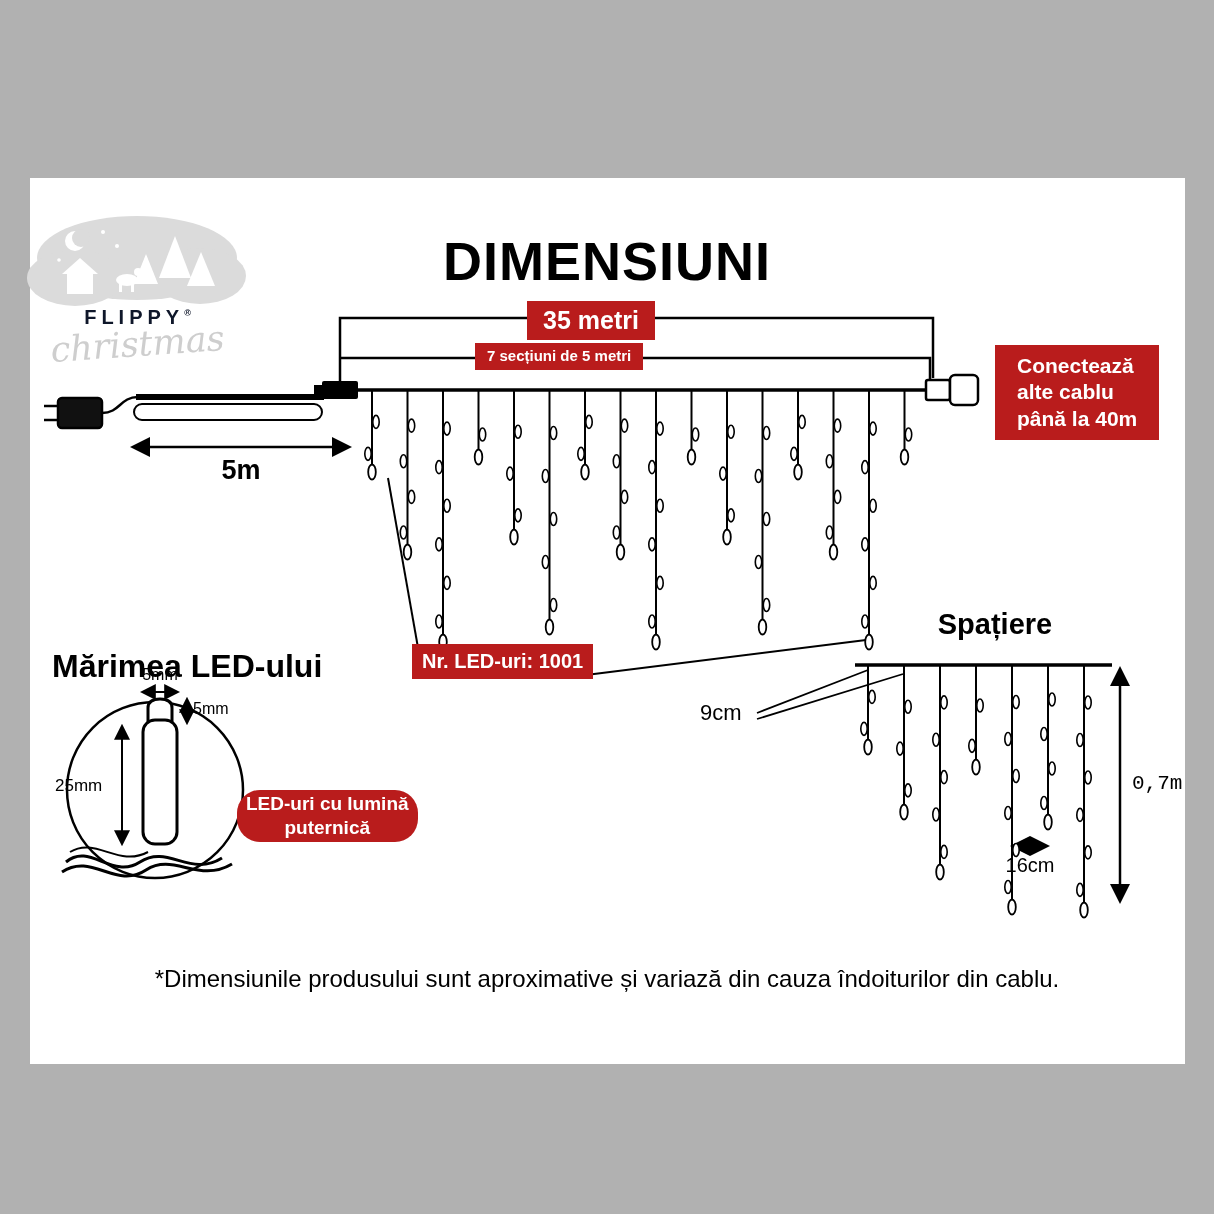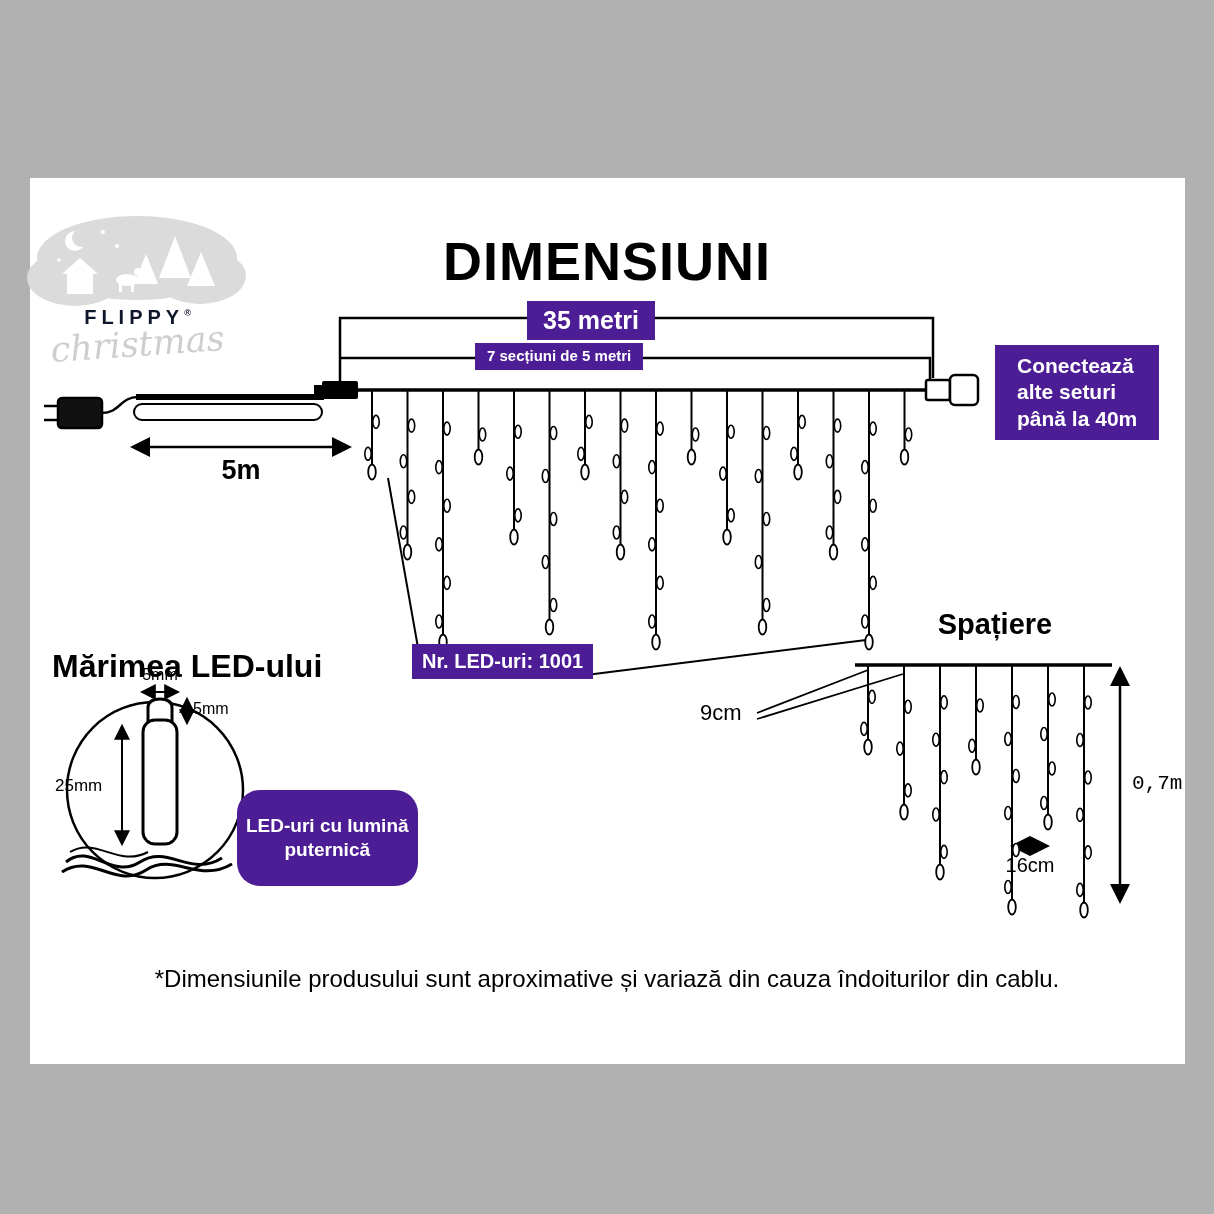--- a/index.html
+++ b/index.html
@@ -16,30 +16,30 @@
     left:30px; top:178px; width:1155px; height:886px;
     background:#ffffff;
   }
   .page-title {
     left:0; right:0; top:230px;
     text-align:center;
     font-size:54px; font-weight:bold; letter-spacing:1px;
   }
   .blackbox {
     display:inline-block;
-    background:#4c1d95; color:#fff;
+    background:#b91c1c; color:#fff;
     font-weight:bold;
     white-space:nowrap;
     line-height:1.25;
   }
   .bb-35      { left:527px; top:301px; font-size:25px; padding:4px 16px; }
   .bb-sect    { left:475px; top:343px; font-size:15px; padding:4px 12px; }
   .bb-connect { left:995px; top:345px; font-size:21px; padding:8px 22px; text-align:left; }
   .bb-leds    { left:412px; top:644px; font-size:20px; padding:5px 10px; }
-  .bb-lednote { left:237px; top:790px; font-size:19px; padding:24px 9px; text-align:center;border-radius:23px; }
+  .bb-lednote { left:237px; top:790px; font-size:19px; padding:2px 9px; text-align:center;border-radius:23px; }
   .bb-connect div, .bb-lednote div { white-space:nowrap; }
   .lbl { white-space:nowrap; }
   .lbl-5m    { left:191px; top:455px; width:100px; text-align:center; font-size:27px; font-weight:bold; }
   .lbl-spat  { left:920px; top:608px; width:150px; text-align:center; font-size:29px; font-weight:bold; }
   .lbl-9cm   { left:700px; top:700px; font-size:22px; }
   .lbl-07m   { left:1132px; top:772px; font-size:21px;font-family:Liberation Mono, monospace; }
   .lbl-16cm  { left:1002px; top:854px; width:56px; text-align:center; font-size:20px; }
   .lbl-marime{ left:52px;  top:648px; font-size:32px; font-weight:bold; }
   .lbl-capw  { left:130px; top:666px; width:60px; text-align:center; font-size:16px; }
   .lbl-caph  { left:193px; top:700px; font-size:16px; }
@@ -299,21 +299,21 @@
   <div class="logo-script">christmas</div>
 </div>
 
 <div class="abs page-title">DIMENSIUNI</div>
 
 <div class="abs blackbox bb-35">35 metri</div>
 <div class="abs blackbox bb-sect">7 secțiuni de 5 metri</div>
 
 <div class="abs blackbox bb-connect">
   <div>Conectează</div>
-  <div>alte seturi</div>
+  <div>alte cablu</div>
   <div>până la 40m</div>
 </div>
 
 <div class="abs lbl lbl-5m">5m</div>
 
 <div class="abs blackbox bb-leds">Nr. LED-uri: 1001</div>
 
 <div class="abs lbl lbl-spat">Spațiere</div>
 <div class="abs lbl lbl-9cm">9cm</div>
 <div class="abs lbl lbl-07m">0,7m</div>

